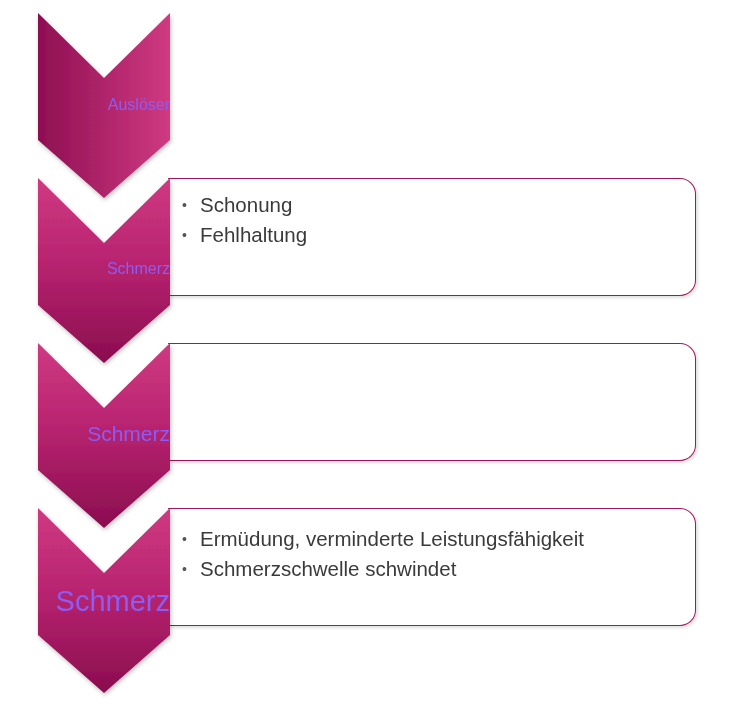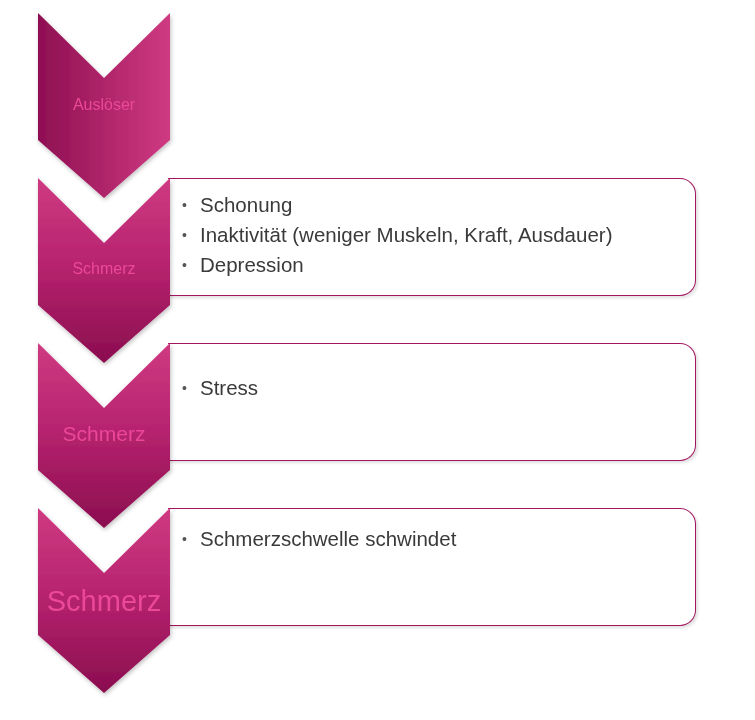--- a/index.html
+++ b/index.html
@@ -7,41 +7,40 @@
   .box {
     position: absolute; left: 168px; width: 528px; height: 118px;
     border: 1.5px solid #a3155f; border-left: none;
     border-radius: 0 16px 16px 0; background: #ffffff; box-sizing: border-box;
     box-shadow: 2px 2px 3px rgba(0,0,0,0.12);
   }
   .box ul { list-style: none; margin: 0; padding: 0; position: absolute; left: 14px; }
   .box li { font-size: 20.5px; color: #3a3a3a; line-height: 29px; white-space: nowrap; }
   .box li .bul { display: inline-block; width: 18px; font-size: 14px; color: #555; vertical-align: 2px; }
   svg.chev { position: absolute; left: 0; top: 0; overflow: visible; }
-  .chev-label { position: absolute; left: 38px; width: 132px; text-align: center; color: #ec4899; white-space: nowrap; }
+  .chev-label { position: absolute; left: 38px; width: 132px; text-align: right; color: #8b5cf6; white-space: nowrap; }
 </style>
 </head>
 <body>
 
 <div class="box" style="top:178px;">
   <ul style="top:11px;">
     <li><span class="bul">•</span><span>Schonung</span></li>
-    <li><span class="bul">•</span><span>Inaktivität (weniger Muskeln, Kraft, Ausdauer)</span></li>
-    <li><span class="bul">•</span><span>Depression</span></li>
+    <li><span class="bul">•</span><span>Fehlhaltung</span></li>
   </ul>
 </div>
 
 <div class="box" style="top:343px;">
   <ul style="top:29px;">
-    <li><span class="bul">•</span><span>Stress</span></li>
   </ul>
 </div>
 
 <div class="box" style="top:508px;">
   <ul style="top:15px;">
+    <li><span class="bul">•</span><span>Ermüdung, verminderte Leistungsfähigkeit</span></li>
     <li><span class="bul">•</span><span>Schmerzschwelle schwindet</span></li>
   </ul>
 </div>
 
 <svg class="chev" width="755" height="720" viewBox="0 0 755 720">
   <defs>
     <linearGradient id="g1" x1="0" y1="0" x2="1" y2="0">
       <stop offset="0" stop-color="#8e0f52"></stop>
       <stop offset="1" stop-color="#cf3a82"></stop>
     </linearGradient>

